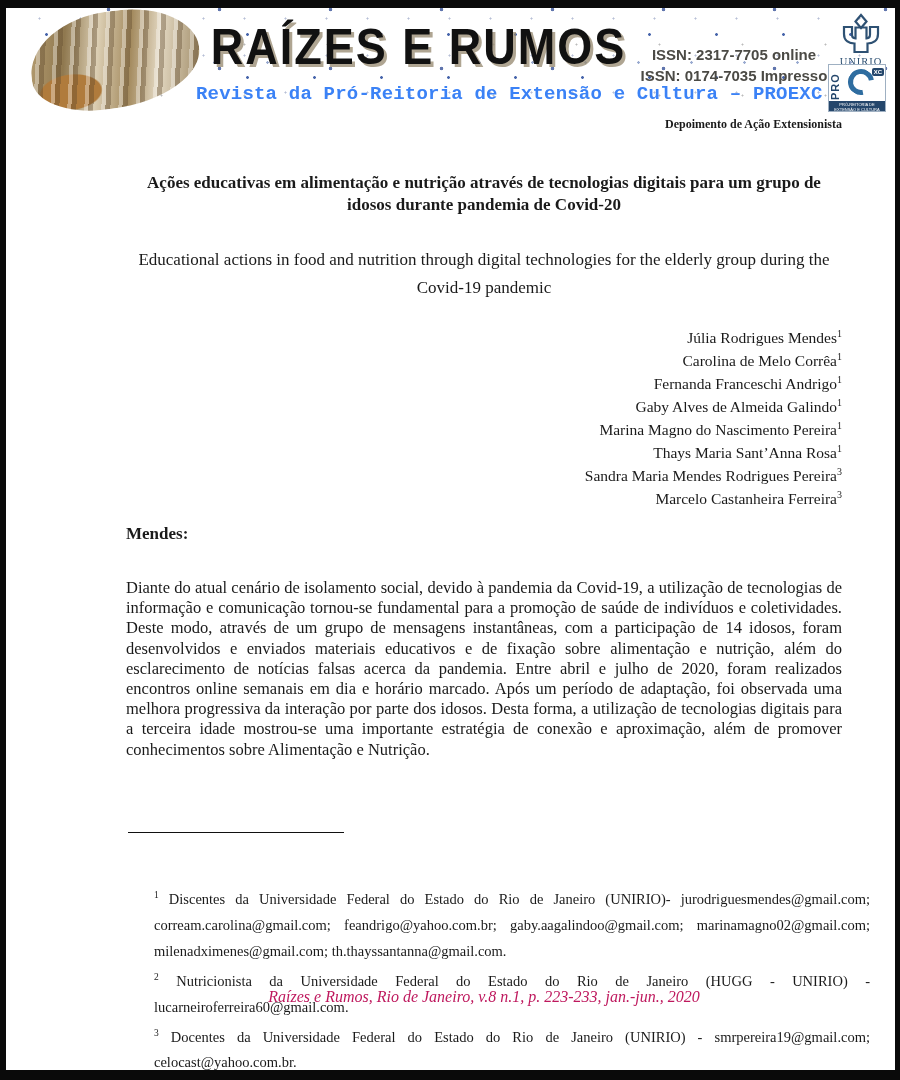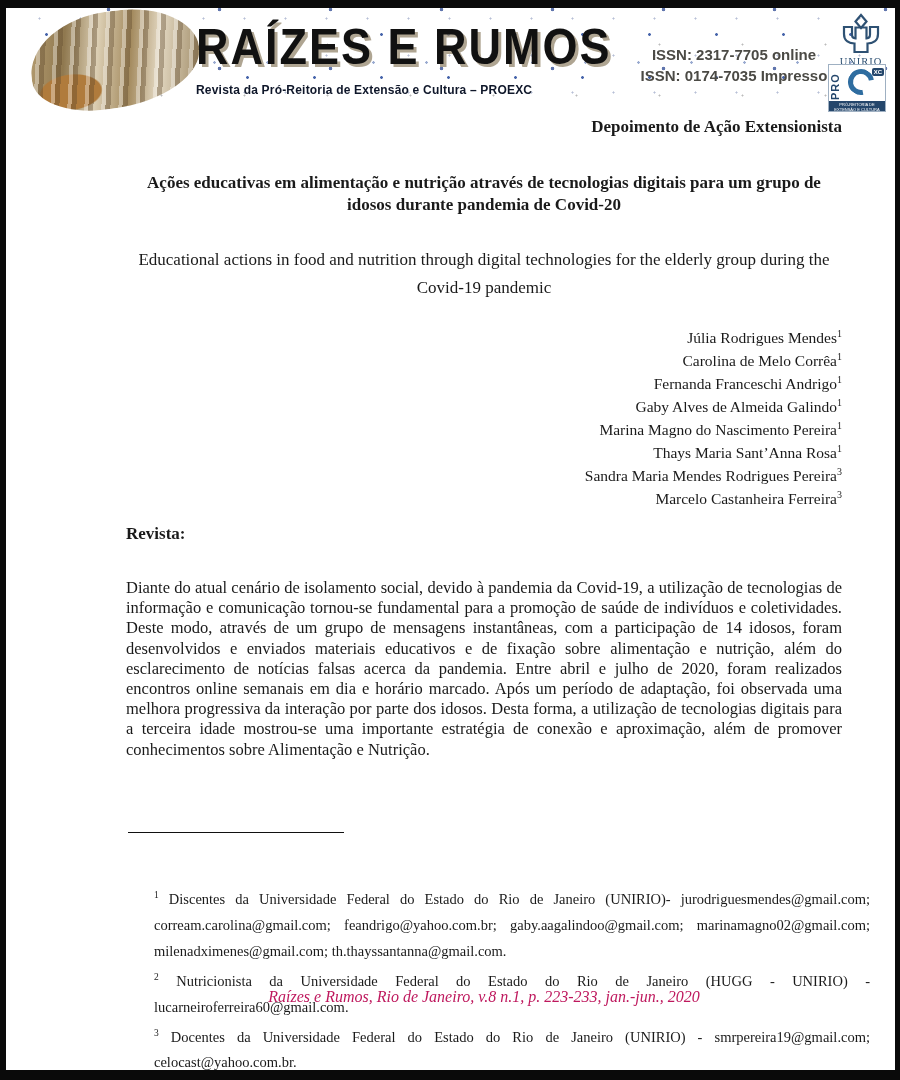--- a/index.html
+++ b/index.html
@@ -26,30 +26,30 @@
   }
   .art-blob {
     position:absolute; left:24px; top:3px; width:170px; height:97px;
     background:
       repeating-linear-gradient(100deg, rgba(92,70,42,.38) 0 5px, rgba(0,0,0,0) 5px 13px, rgba(255,255,255,.35) 13px 17px),
       radial-gradient(ellipse at 22% 78%, #b07b3c 0 16%, rgba(0,0,0,0) 17%),
       linear-gradient(100deg, #b9a175 0%, #8f784f 22%, #dccfb4 40%, #a38a5e 58%, #e3d8c2 74%, #97825c 100%);
     border-radius: 52% 48% 58% 42% / 62% 50% 55% 40%;
     transform: rotate(-7deg);
   }
-  .brand { position:absolute; left:190px; top:10px; width:445px; text-align:left; }
+  .brand { position:absolute; left:190px; top:10px; width:445px; text-align:center; }
   .brand-title {
     font-family:"Liberation Sans", sans-serif; font-weight:700;
     font-size:45px; letter-spacing:2px; color:#111;
     text-shadow:3px 3px 0 rgba(148,135,110,.75);
     transform:scaleY(1.12); transform-origin:top; white-space:nowrap;
   }
   .brand-sub {
-    margin-top:13px; font-family:Liberation Sans, sans-serif; font-weight:700;
-    font-size:12px; color:#0f172a; letter-spacing:.2px; white-space:nowrap;
+    margin-top:13px; font-family:Liberation Mono, monospace; font-weight:700;
+    font-size:19px; color:#3b82f6; letter-spacing:.2px; white-space:nowrap;
   }
   .issn { position:absolute; left:633px; top:36px; width:190px;
     font-family:"Liberation Sans", sans-serif; font-weight:700;
     font-size:15px; line-height:21px; color:#4b4a45; text-align:center; white-space:nowrap; }
   .unirio { position:absolute; right:7px; top:5px; width:54px; text-align:center; }
   .unirio svg { display:block; margin:0 auto; }
   .unirio-label { font-family:"Liberation Serif", serif; font-size:10.5px; letter-spacing:1px; color:#2e5173; margin-top:1px; }
   .proexc {
     position:absolute; right:9px; top:56px; width:58px; height:48px;
     background:#fff; border:1px solid #9fb0c2; display:flex; flex-wrap:wrap;
@@ -72,21 +72,21 @@
   }
   .proexc-caption {
     width:100%; height:10px; background:#24466b; color:#fff;
     font-family:"Liberation Sans", sans-serif; font-size:4px; line-height:5px;
     text-align:center; overflow:hidden; padding-top:1px;
   }
 
   
   .content { position:absolute; left:120px; top:0; width:716px; }
   .section-label { position:absolute; top:109px; width:716px; text-align:right;
-    font-weight:700; font-size:17px; }
+    font-weight:700; font-size:12px; }
   .title-pt { position:absolute; top:164px; left:8px; width:700px; text-align:center;
     font-weight:700; font-size:17px; line-height:21.5px; }
   .title-en { position:absolute; top:238px; left:8px; width:700px; text-align:center;
     font-size:17px; line-height:28px; }
   .authors { position:absolute; top:317px; width:716px; text-align:right;
     font-size:15.5px; line-height:18.8px; }
   .authors sup { font-size:10px; }
   .abstract-heading { position:absolute; top:516px; width:716px;
     font-weight:700; font-size:17px; }
   .abstract { position:absolute; top:570px; width:716px;
@@ -156,21 +156,21 @@
         <div>Júlia Rodrigues Mendes<sup>1</sup></div>
         <div>Carolina de Melo Corrêa<sup>1</sup></div>
         <div>Fernanda Franceschi Andrigo<sup>1</sup></div>
         <div>Gaby Alves de Almeida Galindo<sup>1</sup></div>
         <div>Marina Magno do Nascimento Pereira<sup>1</sup></div>
         <div>Thays Maria Sant’Anna Rosa<sup>1</sup></div>
         <div>Sandra Maria Mendes Rodrigues Pereira<sup>3</sup></div>
         <div>Marcelo Castanheira Ferreira<sup>3</sup></div>
       </div>
 
-    <div class="abstract-heading">Revista:</div>
+    <div class="abstract-heading">Mendes:</div>
 
     <div class="abstract">Diante do atual cenário de isolamento social, devido à pandemia da Covid-19, a utilização de tecnologias de informação e comunicação tornou-se fundamental para a promoção de saúde de indivíduos e coletividades. Deste modo, através de um grupo de mensagens instantâneas, com a participação de 14 idosos, foram desenvolvidos e enviados materiais educativos e de fixação sobre alimentação e nutrição, além do esclarecimento de notícias falsas acerca da pandemia. Entre abril e julho de 2020, foram realizados encontros online semanais em dia e horário marcado. Após um período de adaptação, foi observada uma melhora progressiva da interação por parte dos idosos. Desta forma, a utilização de tecnologias digitais para a terceira idade mostrou-se uma importante estratégia de conexão e aproximação, além de promover conhecimentos sobre Alimentação e Nutrição.</div>
 
     <div class="footnote-rule"></div>
 
     <div class="footnotes">
         <p><sup>1</sup> Discentes da Universidade Federal do Estado do Rio de Janeiro (UNIRIO)- jurodriguesmendes@gmail.com; corream.carolina@gmail.com; feandrigo@yahoo.com.br; gaby.aagalindoo@gmail.com; marinamagno02@gmail.com; milenadximenes@gmail.com; th.thayssantanna@gmail.com.</p>
         <p><sup>2</sup> Nutricionista da Universidade Federal do Estado do Rio de Janeiro (HUGG - UNIRIO) - lucarneiroferreira60@gmail.com.</p>
         <p><sup>3</sup> Docentes da Universidade Federal do Estado do Rio de Janeiro (UNIRIO) - smrpereira19@gmail.com; celocast@yahoo.com.br.</p>
       </div>

